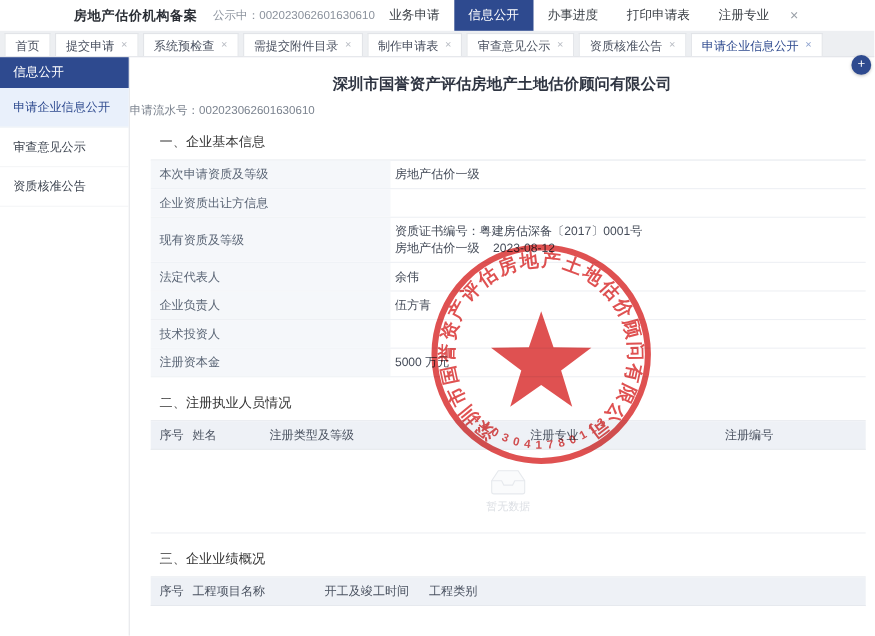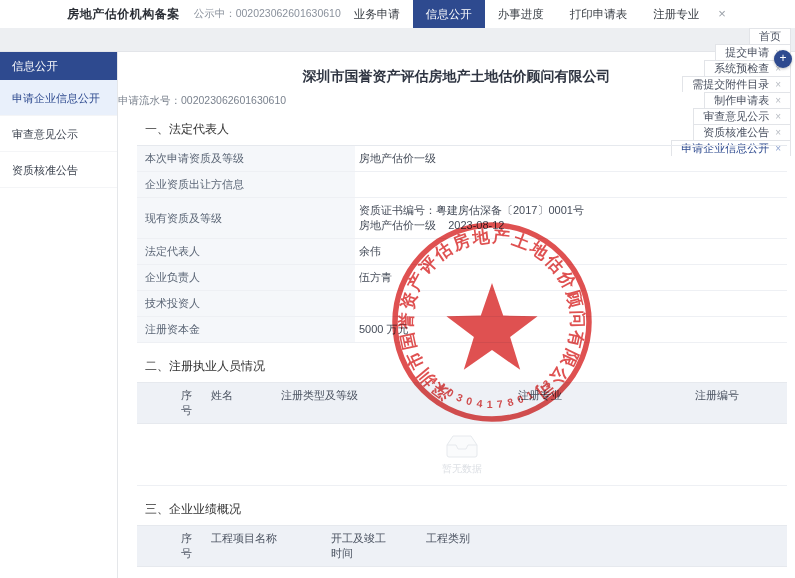--- a/index.html
+++ b/index.html
@@ -11,21 +11,21 @@
   .topbar { height:28px; display:flex; align-items:center; justify-content:center; background:#fff; padding:0 0 0 10px; }
   .topbar-left { display:flex; align-items:center; }
   .app-title { font-size:12px; font-weight:bold; color:#2b2f36; letter-spacing:.5px; }
   .status { margin-left:14px; font-size:10.5px; color:#8a919c; }
   .topbar-menu { display:flex; align-items:stretch; height:28px; }
   .menu-item { font-size:11.5px; color:#3a3f45; padding:0 13px; line-height:28px; cursor:pointer; }
   .menu-item.active { background:#2e4a8f; color:#fff; }
   .menu-close { font-size:13px; color:#9aa0a8; line-height:28px; padding:0 12px 0 6px; cursor:pointer; }
 
   
-  .tabbar { height:24px; background:#edeff2; display:flex; align-items:flex-end; padding:0 0 0 4px; border-bottom:1px solid #e3e5e9;flex-direction:column; }
+  .tabbar { height:24px; background:#edeff2; display:flex; align-items:flex-end; padding:0 0 0 4px; border-bottom:1px solid #e3e5e9; }
   .tab { display:flex; align-items:center; height:21px; background:#fff; border:1px solid #e2e4e8; border-bottom:none; margin-right:4px; padding:0 9px; font-size:11px; color:#4a5160; cursor:pointer; white-space:nowrap; }
   .tab .tab-close { margin-left:6px; color:#b8bcc3; font-size:10px; }
   .tab.active { color:#2e4a8f; }
   .tab.active .tab-close { color:#8fa3cf; }
 
   
   .bodywrap { display:flex; height:526px; }
   .sidebar { width:118px; border-right:1px solid #e5e7ea; background:#fff; flex:none; }
   .sidebar-header { height:28px; line-height:28px; background:#2e4a8f; color:#fff; font-size:11.5px; padding-left:12px; }
   .sidebar-item { height:36px; line-height:36px; padding-left:12px; font-size:11px; color:#3d4450; cursor:pointer; border-bottom:1px solid #f4f5f7; }
@@ -37,25 +37,25 @@
 
   .sections { margin:6px 8px 0 19px; }
   .panel-header { font-size:12px; color:#333; padding:7px 2px 7px 8px; border-bottom:1px solid #e6e9ee; }
   .info-row { display:grid; grid-template-columns:218px 1fr; border-bottom:1px solid #eef0f4; }
   .info-label { background:#f5f7fa; font-size:11px; color:#5a6575; padding:5px 6px 5px 8px; display:flex; align-items:center; }
   .info-value { font-size:11px; color:#454c59; padding:5px 6px 5px 4px; display:flex; flex-direction:column; justify-content:center; white-space:pre-wrap; }
   .info-row.tall .info-label, .info-row.tall .info-value { min-height:34px; }
   .info-row:not(.tall) .info-label, .info-row:not(.tall) .info-value { min-height:22px; }
 
   .table-head { display:grid; background:#eef1f6; border-bottom:1px solid #e6e9ee; font-size:11px; color:#4a5260; }
-  .table-head > span { padding:5px 0;margin-left:36px; }
+  .table-head > span { padding:5px 0; }
   .s2 .table-head { grid-template-columns:30px 70px 237px 177px auto; padding-left:8px; }
   .s3 .table-head { grid-template-columns:30px 120px 95px 140px auto; padding-left:8px; }
   .table-body { position:relative; background:#fff; border-bottom:1px solid #eef0f4; display:flex; flex-direction:column; align-items:center; justify-content:center; }
-  .s2 .table-body { height:62px; }
+  .s2 .table-body { height:76px; }
   .s3 .table-body { height:82px; }
   .empty-state { display:flex; flex-direction:column; align-items:center; }
   .empty-text { font-size:10px; color:#dcdfe4; margin-top:3px; }
   .section-gap { height:8px; }
 
   
   .stamp { position:absolute; left:387px; top:217px; width:210px; height:210px; opacity:.9; mix-blend-mode:multiply; pointer-events:none; }
 
   
   .assist-btn { position:absolute; right:3px; top:50px; width:18px; height:18px; border-radius:50%; background:#2e4a8f; color:#fff; font-size:12px; line-height:17px; text-align:center; cursor:pointer; box-shadow:0 1px 3px rgba(0,0,0,.25); }
@@ -123,21 +123,21 @@
       <div class="sidebar-item">资质核准公告</div>
     </aside>
 
     <main class="content">
       <h1 class="company-title">深圳市国誉资产评估房地产土地估价顾问有限公司</h1>
       <div class="serial"><span>申请流水号：</span><span>002023062601630610</span></div>
 
       <div class="sections">
 
         <section class="s1">
-          <div class="panel-header">一、法定代表人</div>
+          <div class="panel-header">一、企业基本信息</div>
 
           <div class="info-row">
             <div class="info-label">本次申请资质及等级</div>
             <div class="info-value">房地产估价一级</div>
           </div>
           <div class="info-row">
             <div class="info-label">企业资质出让方信息</div>
             <div class="info-value"></div>
           </div>
           <div class="info-row tall">

